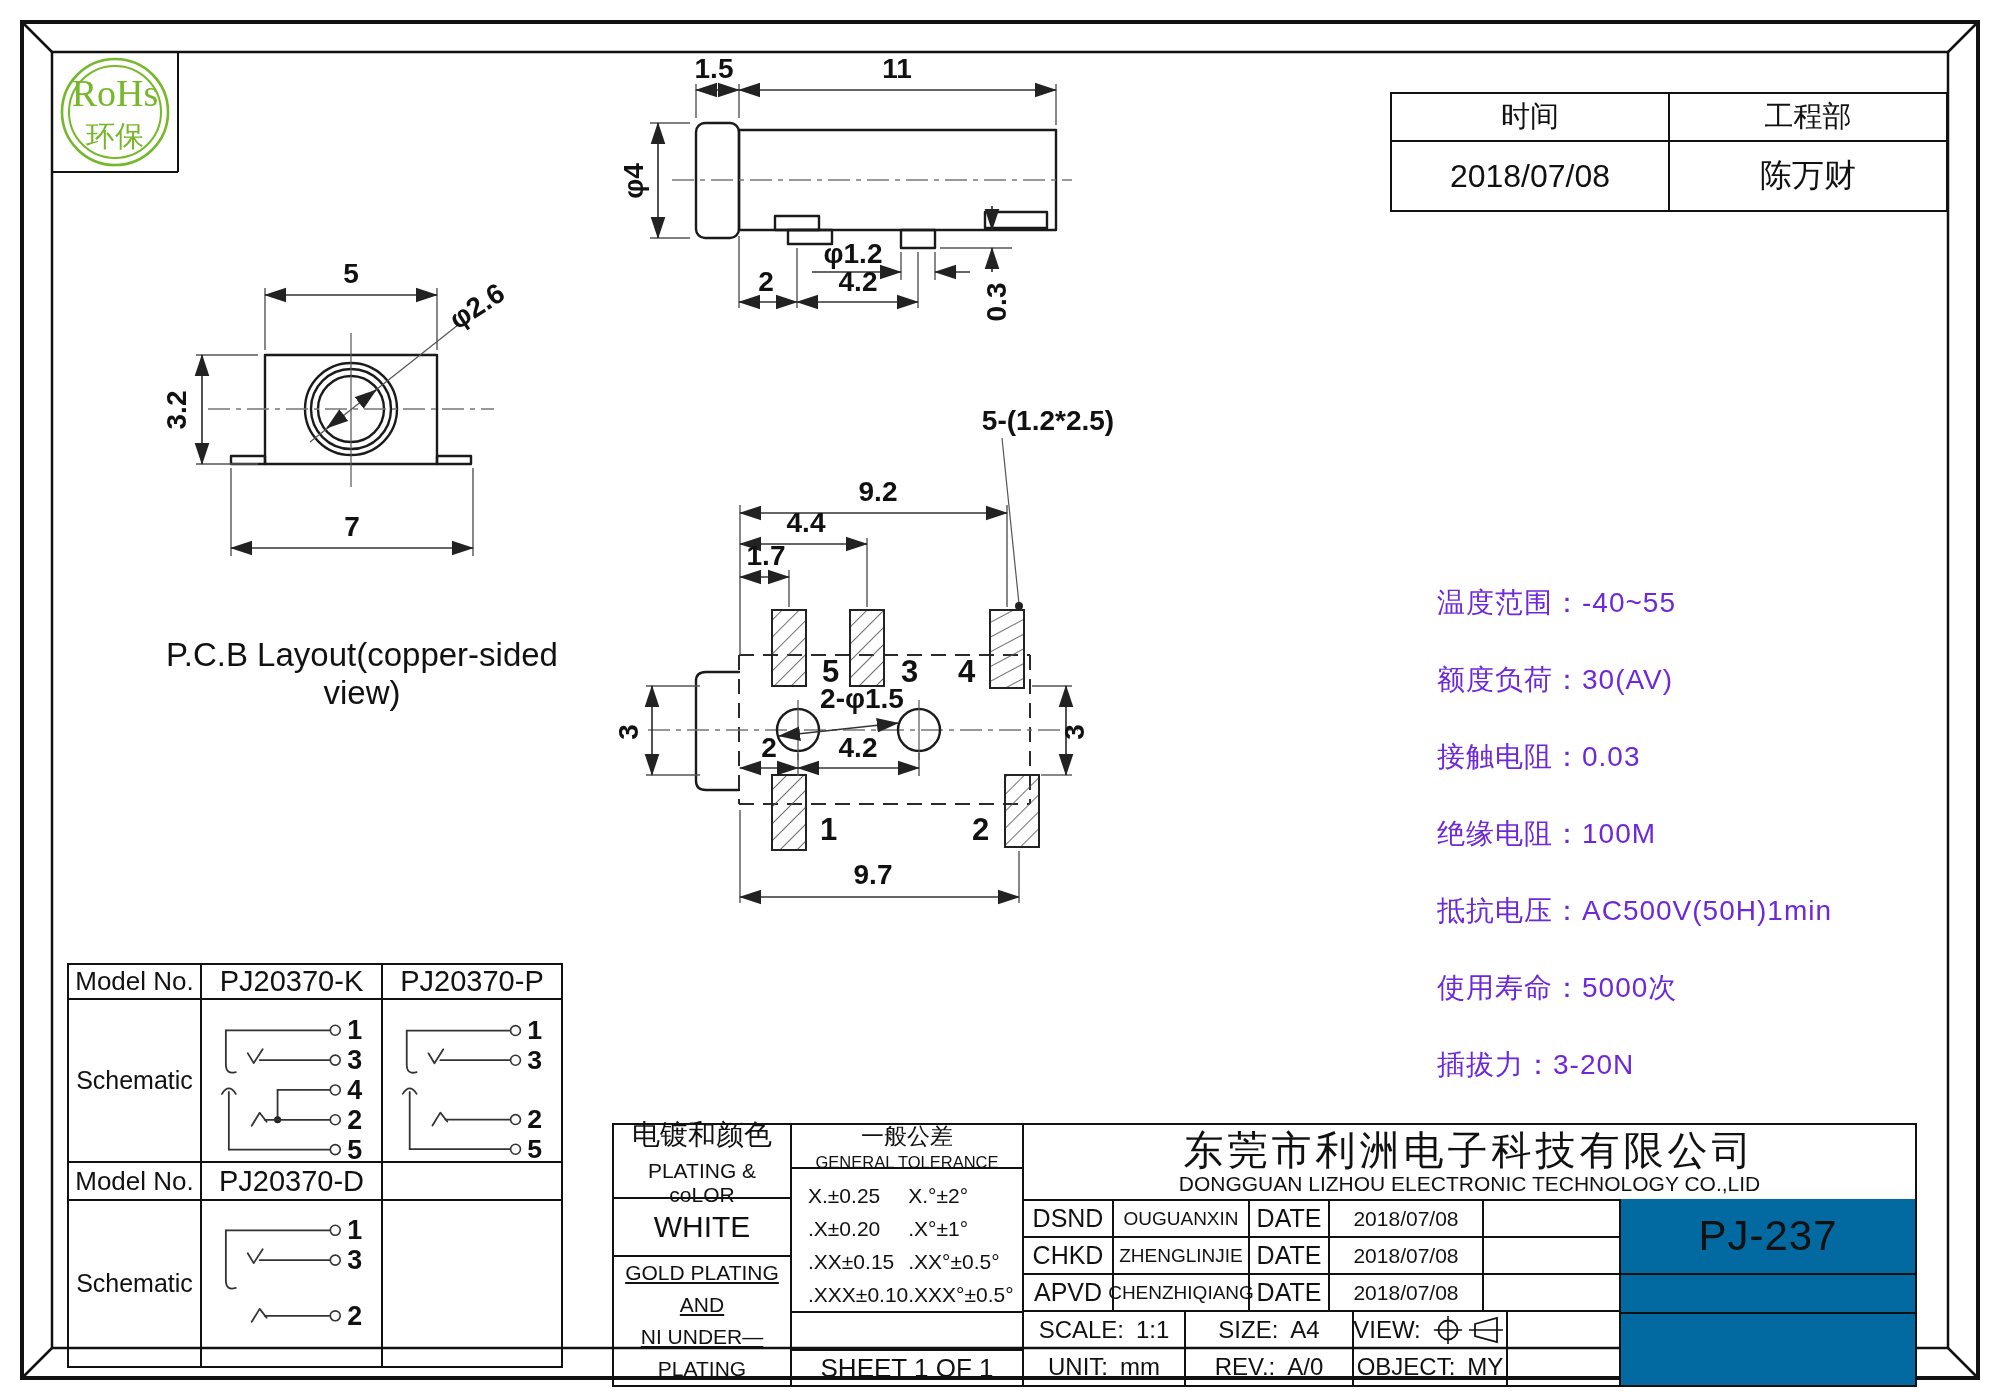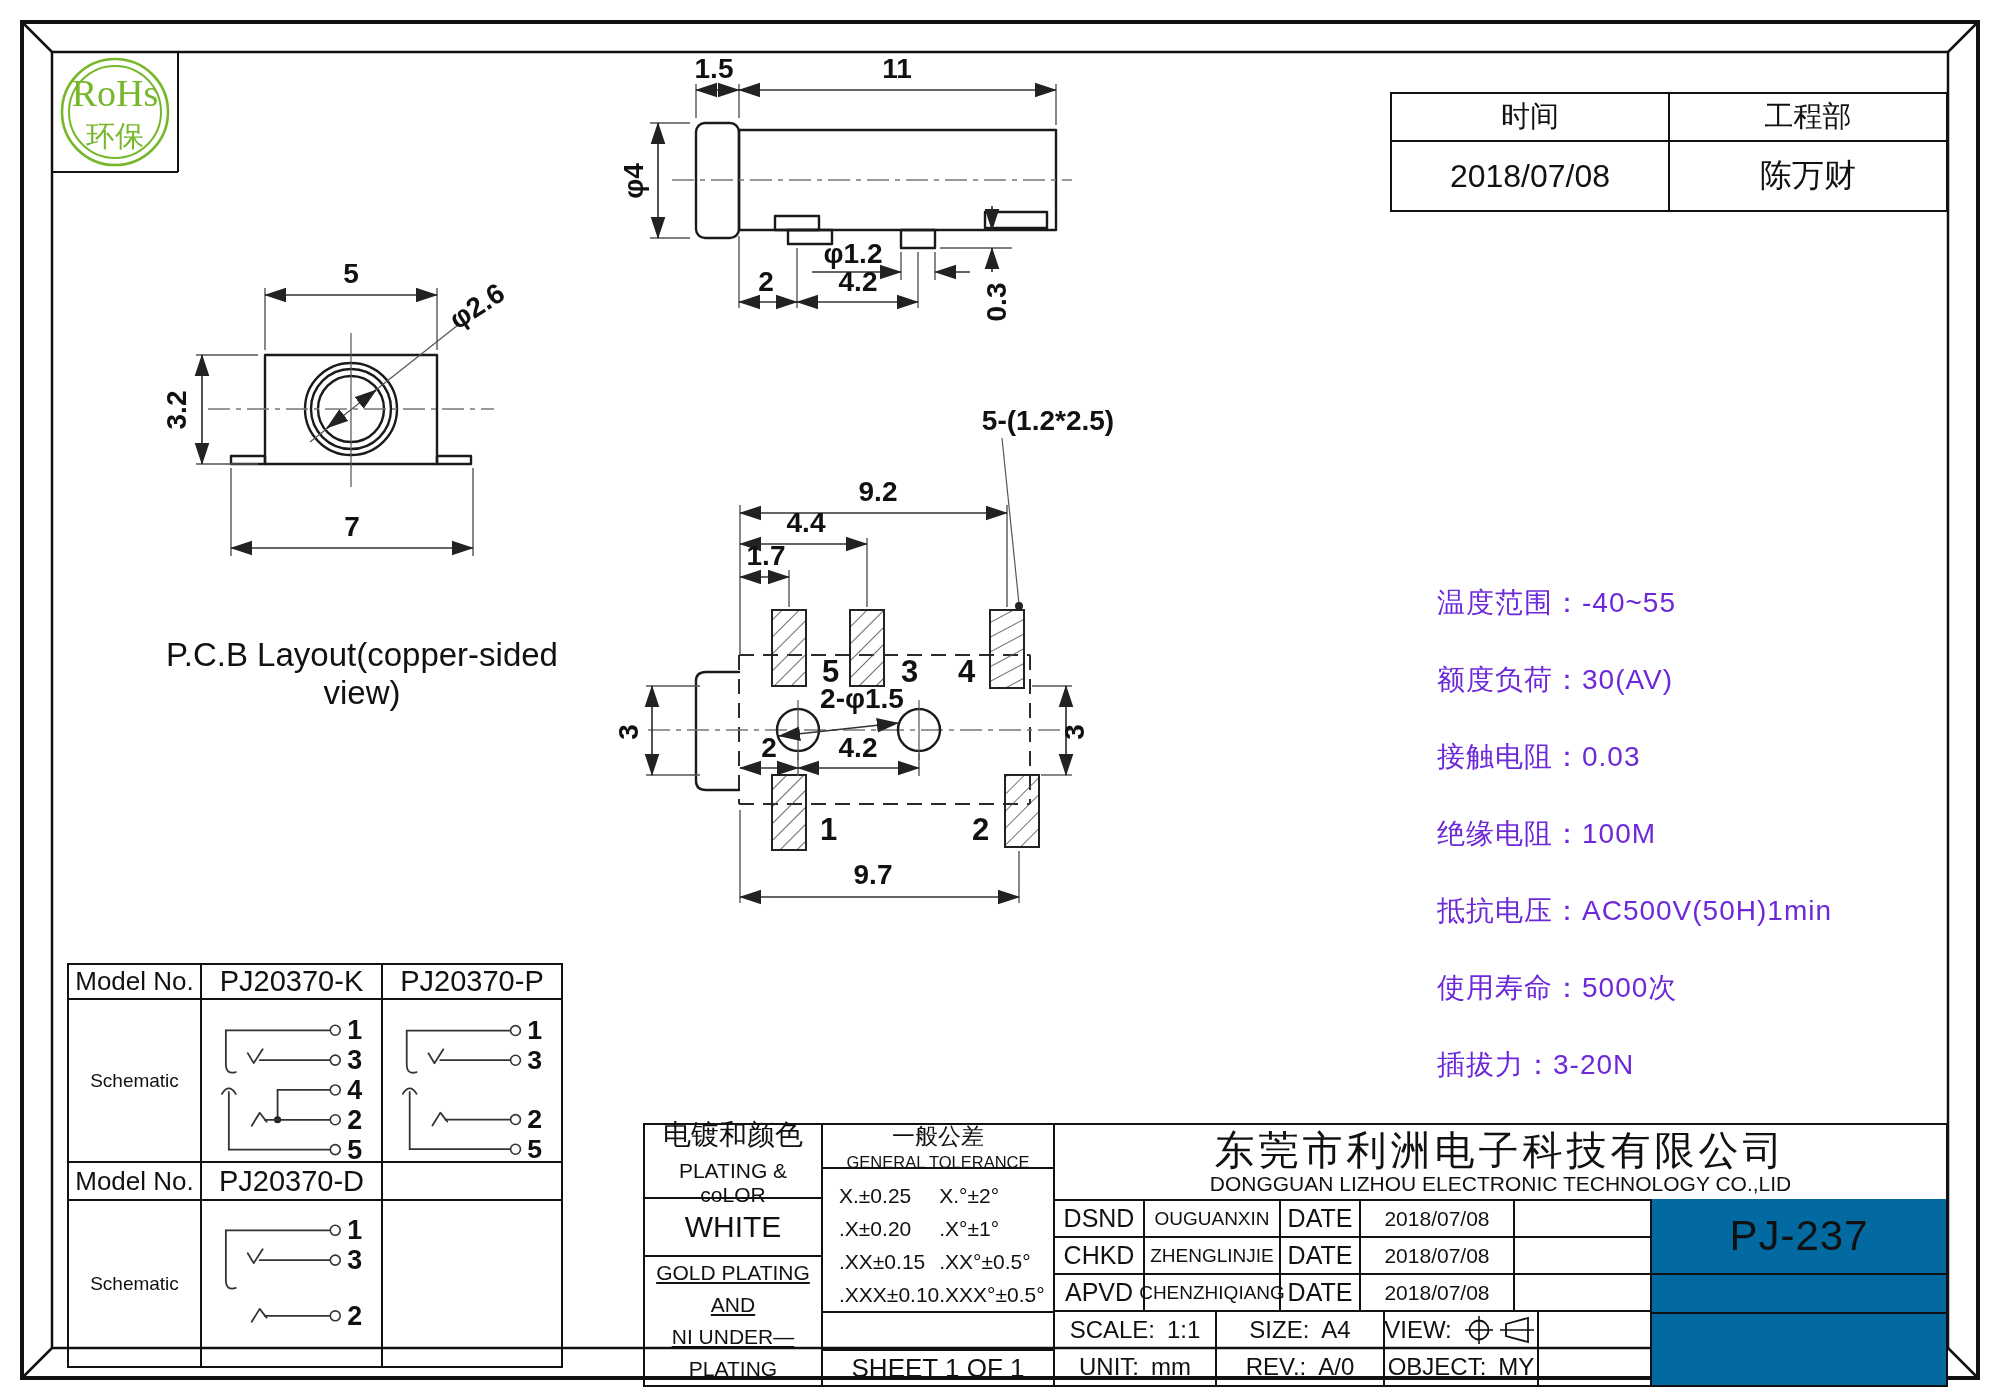--- a/index.html
+++ b/index.html
@@ -34,28 +34,28 @@
 
   
   .specs{left:1437px;top:524px;width:520px;}
   .spec-line{height:77px;line-height:77px;font-size:28px;font-weight:400;color:#6d28d9;letter-spacing:1px;white-space:nowrap;}
 
   
   .modeltable{left:67px;top:923px;width:496px;height:405px;border:2.5px solid #111;
               display:grid;grid-template-columns:133px 181px 1fr;grid-template-rows:35px 163px 38px 1fr;}
   .modeltable .c{display:flex;align-items:center;justify-content:center;overflow:hidden;}
   .modeltable .br{border-right:2px solid #111;} .modeltable .bb{border-bottom:2px solid #111;}
-  .mt-lab{font-size:26px;} .mt-model{font-size:29px;} .mt-schem{font-size:19px;}
+  .mt-lab{font-size:26px;} .mt-model{font-size:29px;} .mt-schem{font-size:25px;}
   .sch{stroke:#333;stroke-width:1.8;fill:none;stroke-linecap:round;stroke-linejoin:round}
   .sch-pin{fill:#fff;stroke:#333;stroke-width:1.6}
   .sch-dot{fill:#222;stroke:none}
   text.sch-num{font-family:"Liberation Sans",sans-serif;font-size:27px;font-weight:600;fill:#111}
 
   
-  .titleblock{left:643px;top:1083px;width:1305px;height:264px;border:2.5px solid #111;display:flex;font-size:24px;}
+  .titleblock{left:612px;top:1083px;width:1305px;height:264px;border:2.5px solid #111;display:flex;font-size:24px;}
   .titleblock .col{display:flex;flex-direction:column;}
   .tb-br{border-right:2px solid #111;} .tb-bb{border-bottom:2px solid #111;}
   .tb-cell{display:flex;flex-direction:column;align-items:center;justify-content:center;text-align:center;}
   .colA{width:176px;} .colB{width:126px;} .colC{width:230px;} .colR{flex:1;position:relative;}
   .h-cn{font-size:28px;} .h-en{font-size:21px;margin-top:5px;}
   .tolh-cn{font-size:23px;} .tolh-en{font-size:16.5px;margin-top:1px;}
   .tol-grid{display:grid;grid-template-columns:1fr 1fr;padding:10px 20px 0 16px;width:100%;box-sizing:border-box;}
   .tol-grid span{font-size:21px;font-weight:500;line-height:33px;text-align:left;white-space:nowrap;}
   .bigval{font-size:30px;font-weight:500;}
   .gold{font-size:21px;line-height:32px;text-align:center;}

